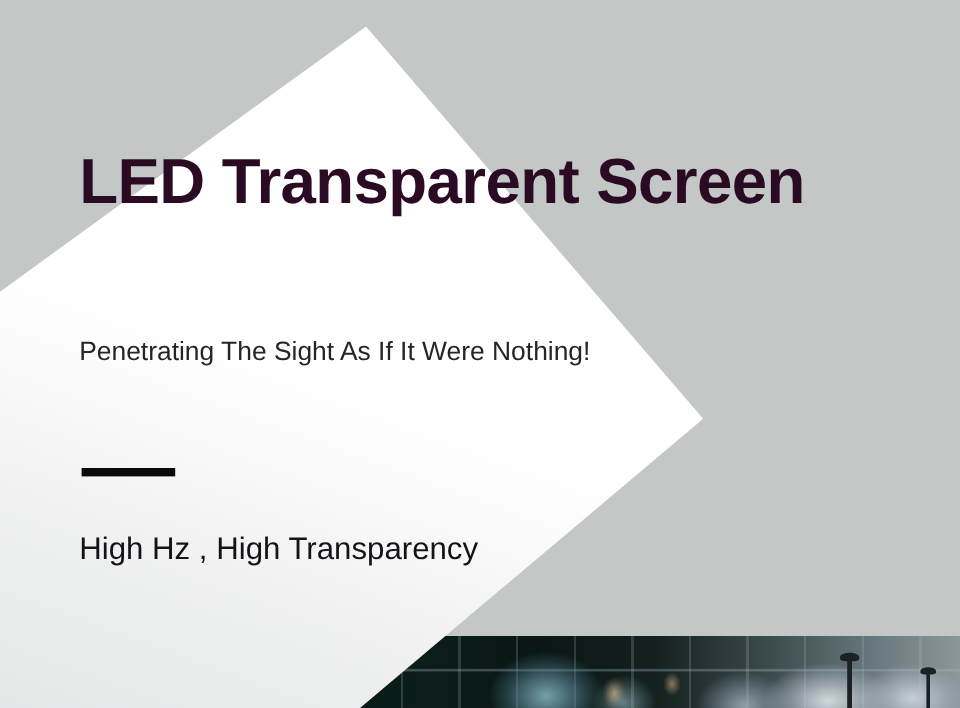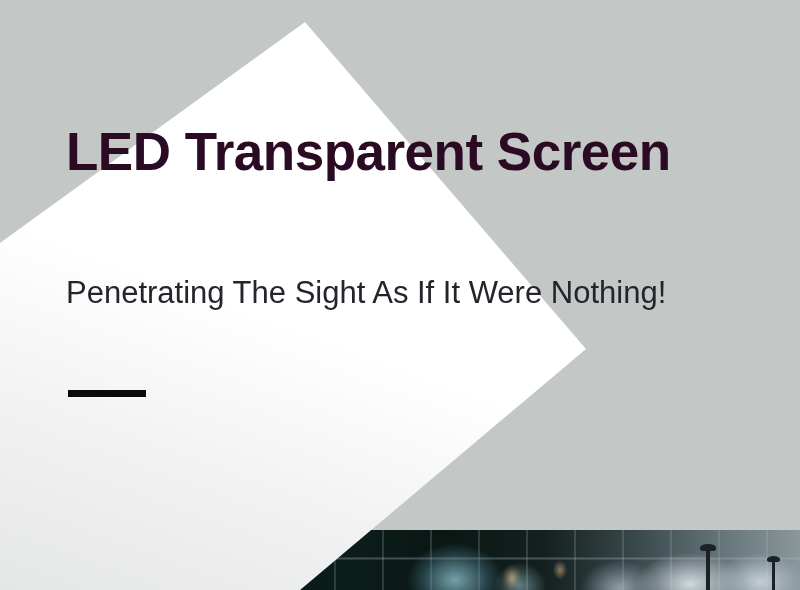--- a/index.html
+++ b/index.html
@@ -130,21 +130,21 @@
     font-weight: 700;
     letter-spacing: -0.5px;
     color: #2b0b24;
     white-space: nowrap;
   }
   .subhead {
     position: absolute;
     left: 66px;
     top: 273px;
     margin: 0;
-    font-size: 31px;
+    font-size: 22px;
     line-height: 40px;
     font-weight: 300;
     color: #24252b;
     white-space: nowrap;
     text-align: right;
   }
   .rule {
     position: absolute;
     left: 68px;
     top: 390px;
@@ -181,15 +181,16 @@
   <div class="diamond"></div>
   <div class="diamond-shade"></div>
 
   <div class="content">
     <h1 class="headline">LED Transparent Screen</h1>
 
     <p class="subhead">Penetrating The Sight As If It Were Nothing!</p>
 
     <div class="rule"></div>
 
+    <p class="tagline">High Hz , High Transparency</p>
   </div>
 
 </div>
 
 </body></html>

